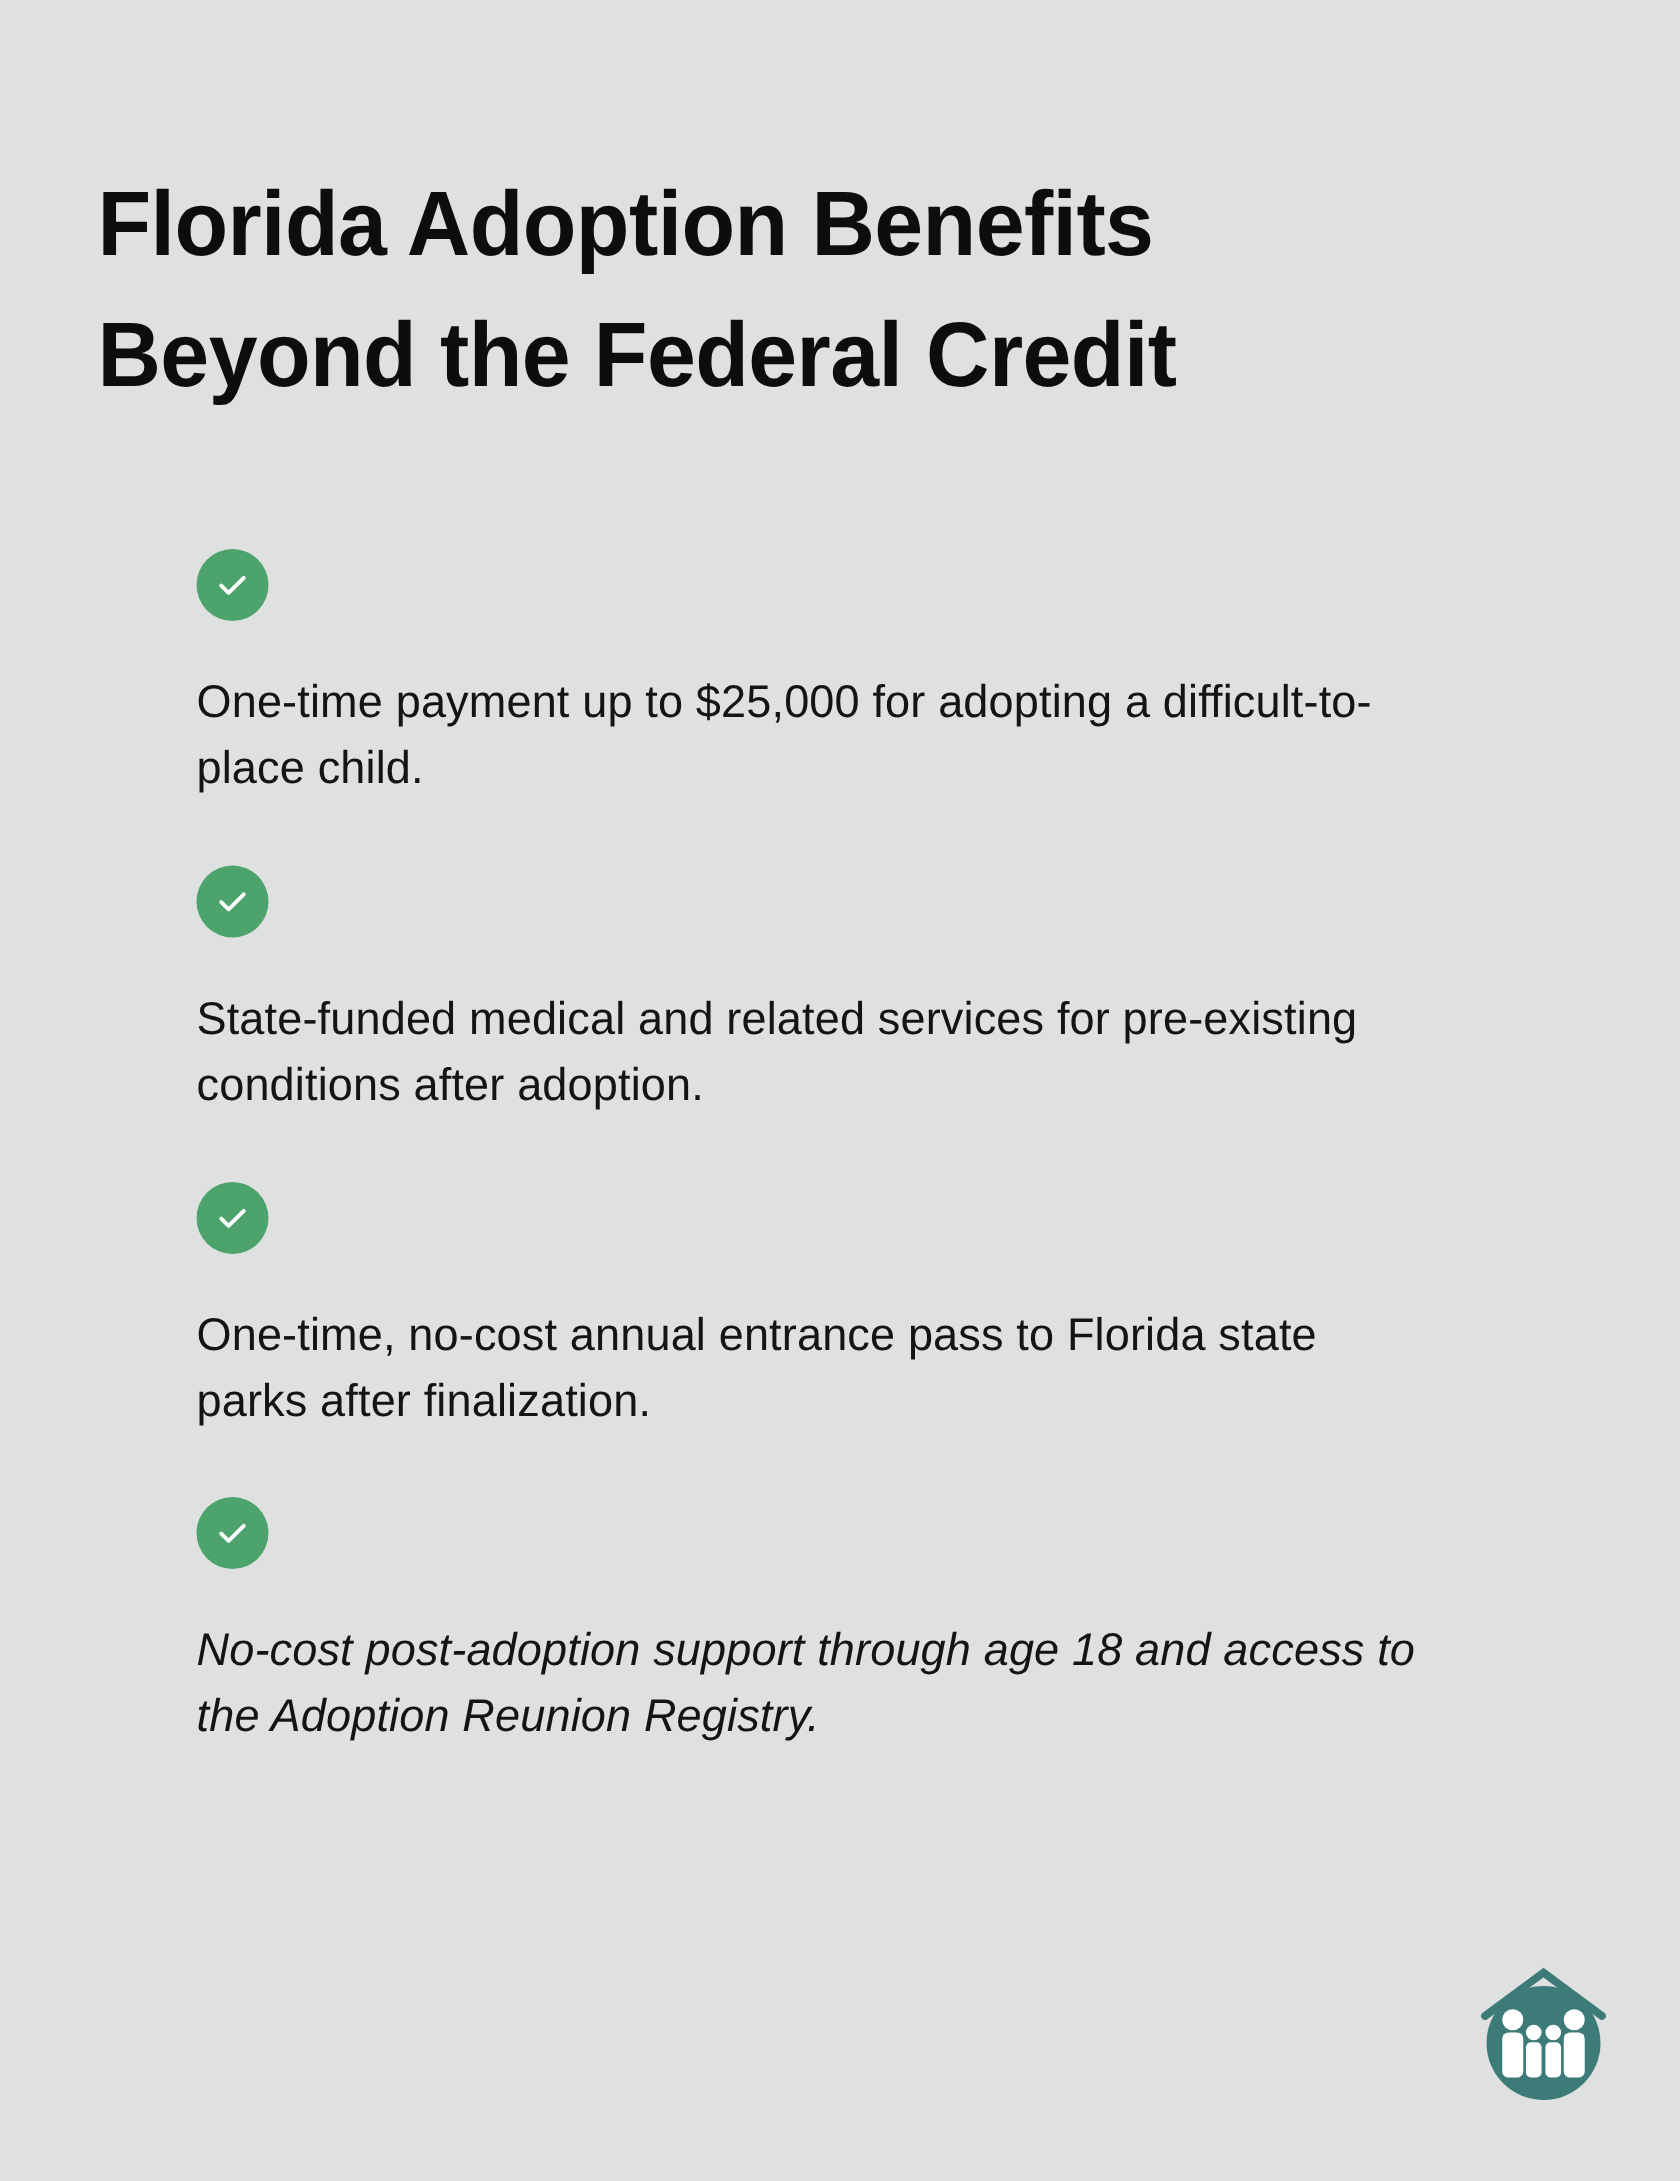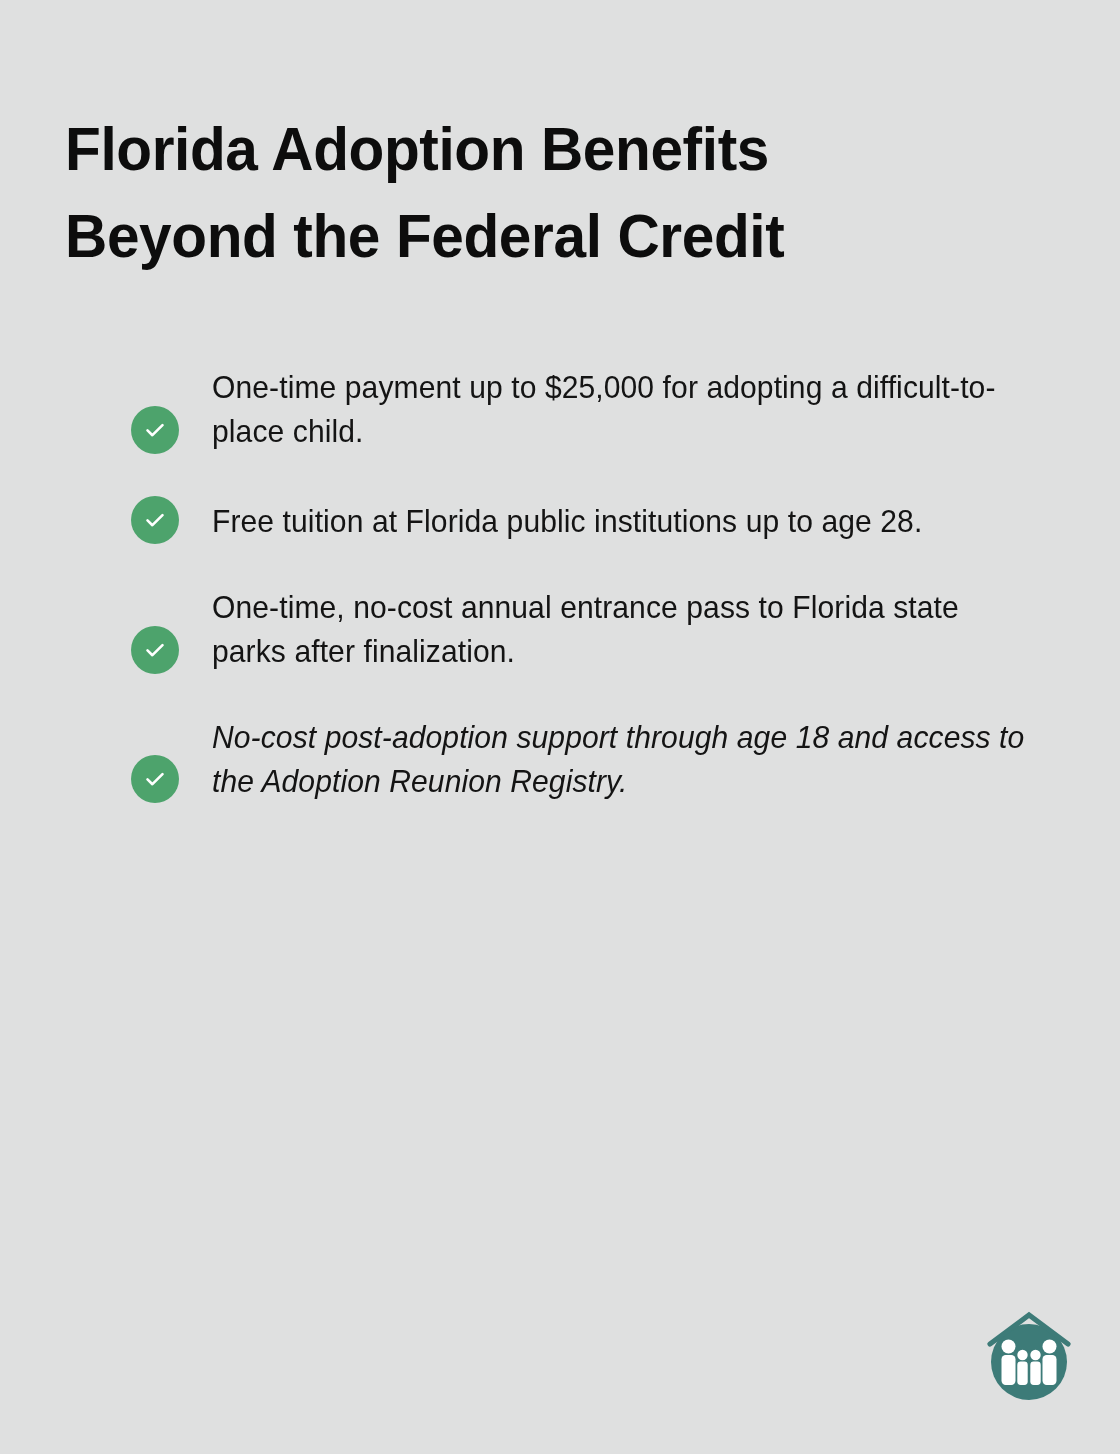--- a/index.html
+++ b/index.html
@@ -47,23 +47,24 @@
   .benefits {
     position: absolute;
     left: 131px;
     top: 366px;
     width: 920px;
     list-style: none;
   }
 
   .benefit-item {
     display: flex;
-    align-items: flex-end;
+    align-items: flex-start;
     gap: 33px;
     margin-bottom: 42px;
+    flex-direction: column;
   }
 
   .benefit-item:last-child { margin-bottom: 0; font-style: italic; }
 
   .check-badge {
     flex: 0 0 auto;
     width: 48px;
     height: 48px;
     border-radius: 50%;
     background: #4da36c;
@@ -113,29 +114,29 @@
         <svg width="26" height="26" viewBox="0 0 26 26" aria-hidden="true">
           <path d="M5.5 13.4 L10.4 18.2 L20.5 8.2" fill="none" stroke="#ffffff" stroke-width="2.6" stroke-linecap="round" stroke-linejoin="round"></path>
         </svg>
       </span>
       <span class="benefit-text">One-time payment up to $25,000 for adopting a difficult-to-place child.</span>
     </li>
 
 
 
 
-
     <li class="benefit-item">
       <span class="check-badge">
         <svg width="26" height="26" viewBox="0 0 26 26" aria-hidden="true">
           <path d="M5.5 13.4 L10.4 18.2 L20.5 8.2" fill="none" stroke="#ffffff" stroke-width="2.6" stroke-linecap="round" stroke-linejoin="round"></path>
         </svg>
       </span>
-      <span class="benefit-text">Free tuition at Florida public institutions up to age 28.</span>
+      <span class="benefit-text">State-funded medical and related services for pre-existing conditions after adoption.</span>
     </li>
+
 
     <li class="benefit-item">
       <span class="check-badge">
         <svg width="26" height="26" viewBox="0 0 26 26" aria-hidden="true">
           <path d="M5.5 13.4 L10.4 18.2 L20.5 8.2" fill="none" stroke="#ffffff" stroke-width="2.6" stroke-linecap="round" stroke-linejoin="round"></path>
         </svg>
       </span>
       <span class="benefit-text">One-time, no-cost annual entrance pass to Florida state parks after finalization.</span>
     </li>
 

